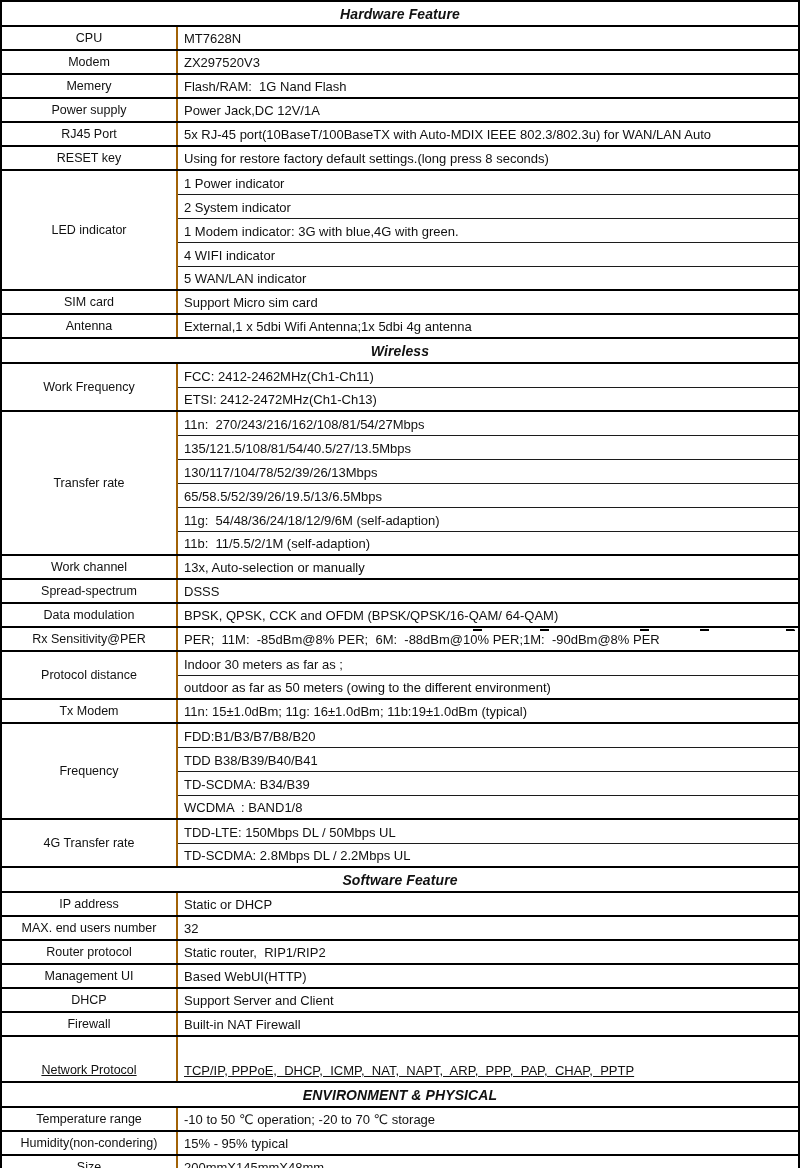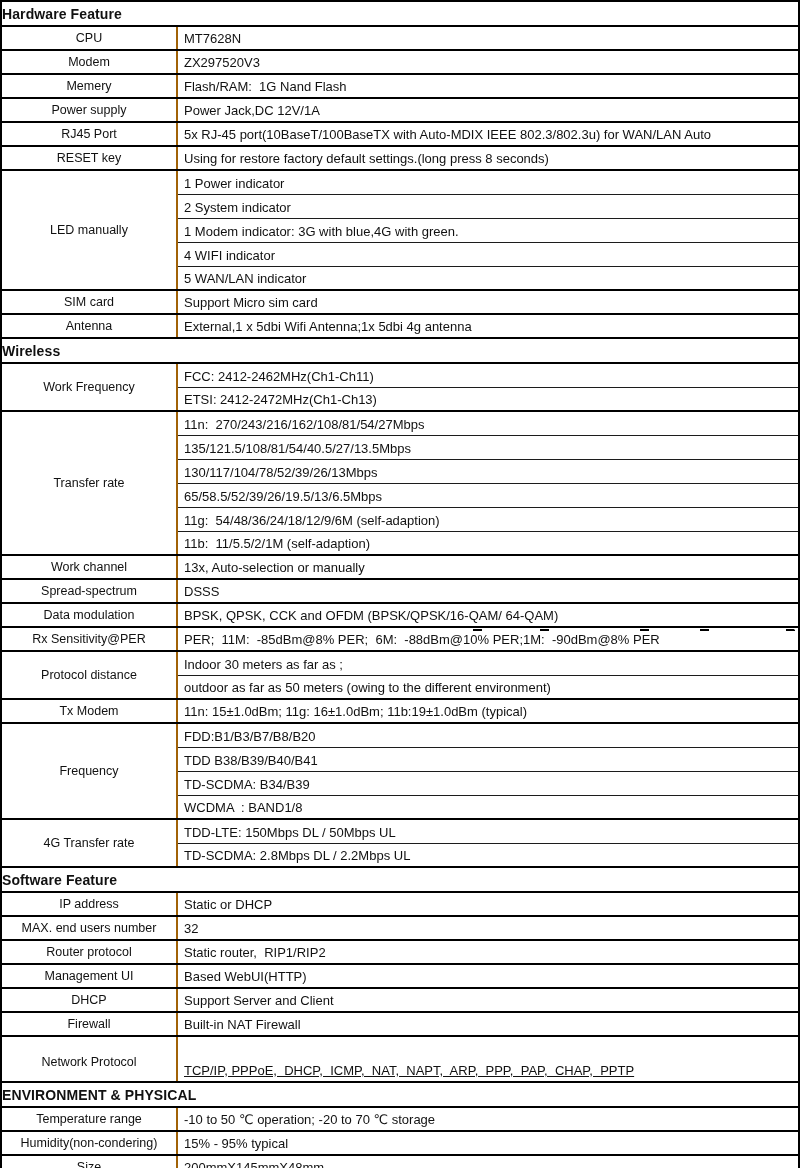--- a/index.html
+++ b/index.html
@@ -16,24 +16,26 @@
     border:2px solid #000;
   }
   col.label-col { width:176px; }
   td { padding:0; overflow:hidden; }
   tr.line-row { height:24px; }
   tr.section-row { height:25px; }
   tr.tall-row { height:46px; }
   .section-header {
     font-weight:bold;
     font-size:14px;
+    text-align:center;
     vertical-align:middle;
     border-top:2px solid #000;
     border-bottom:2px solid #000;
     letter-spacing:0.1px;
+    font-style:italic;
   }
   .label-cell {
     border-right:2px solid #a16207;
     border-bottom:2px solid #000;
     text-align:center;
     vertical-align:middle;
     font-size:12.5px;
     line-height:14px;
     padding:1px 2px;
   }
@@ -43,21 +45,21 @@
     vertical-align:bottom;
     text-align:left;
     font-size:13px;
     line-height:15px;
     padding:0 4px 3px 6px;
     white-space:pre-wrap;
     position:relative;
     border-radius:12px;
   }
   tr.group-end td { border-bottom:2px solid #000; }
-  .tall-row .label-cell { vertical-align:bottom; padding-bottom:12px; }
+  .tall-row .label-cell { vertical-align:bottom; padding-bottom:4px;text-decoration:underline; }
   .tall-row .value-cell { vertical-align:bottom;text-decoration:underline; }
   
   .artifact-top {
     background-image:
       linear-gradient(#000,#000),
       linear-gradient(#000,#000),
       linear-gradient(#000,#000),
       linear-gradient(#000,#000),
       linear-gradient(#000,#000);
     background-repeat:no-repeat;
@@ -95,21 +97,21 @@
       </tr>
       <tr class="line-row group-end">
         <td rowspan="1" class="label-cell">RJ45 Port</td>
         <td class="value-cell">5x RJ-45 port(10BaseT/100BaseTX with Auto-MDIX IEEE 802.3/802.3u) for WAN/LAN Auto</td>
       </tr>
       <tr class="line-row group-end">
         <td rowspan="1" class="label-cell">RESET key</td>
         <td class="value-cell">Using for restore factory default settings.(long press 8 seconds)</td>
       </tr>
       <tr class="line-row">
-        <td rowspan="5" class="label-cell">LED manually</td>
+        <td rowspan="5" class="label-cell">LED indicator</td>
         <td class="value-cell">1 Power indicator</td>
       </tr>
       <tr class="line-row">
         <td class="value-cell">2 System indicator</td>
       </tr>
       <tr class="line-row">
         <td class="value-cell">1 Modem indicator: 3G with blue,4G with green.</td>
       </tr>
       <tr class="line-row">
         <td class="value-cell">4 WIFI indicator</td>

